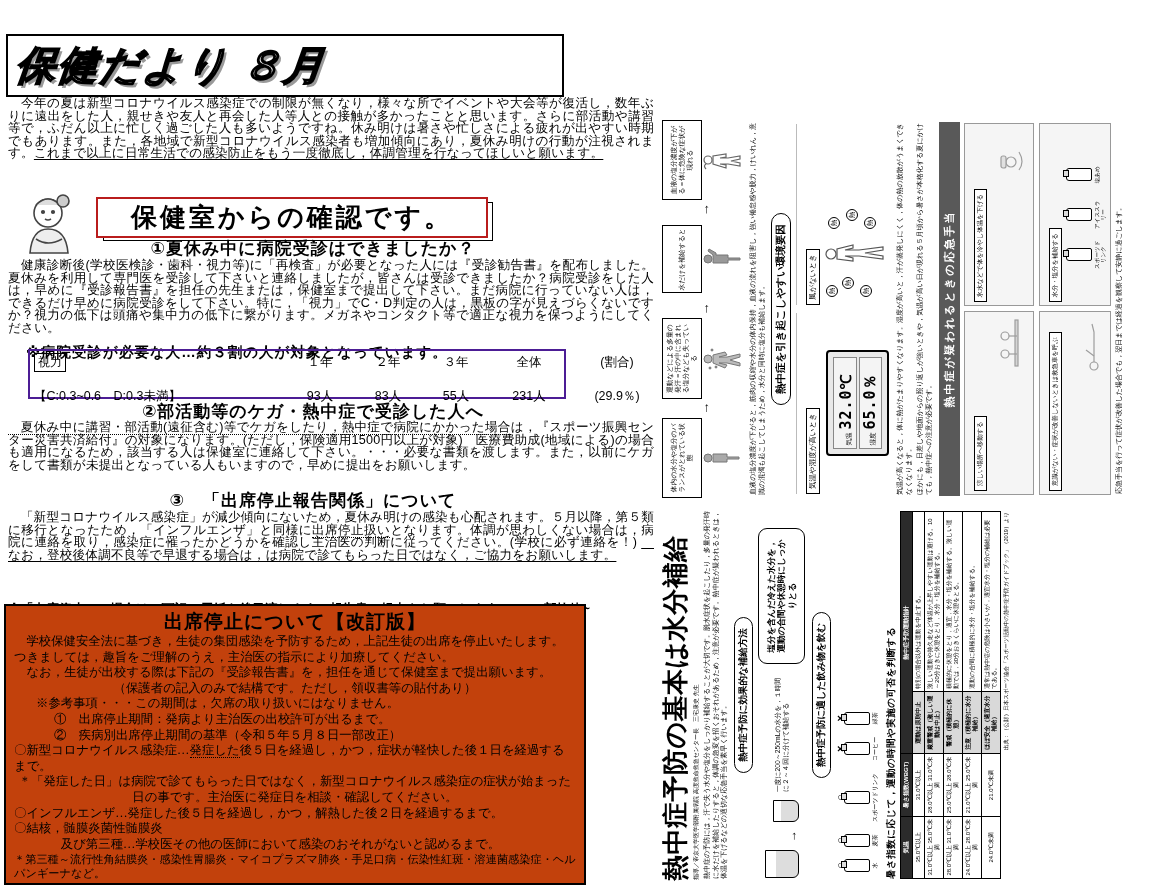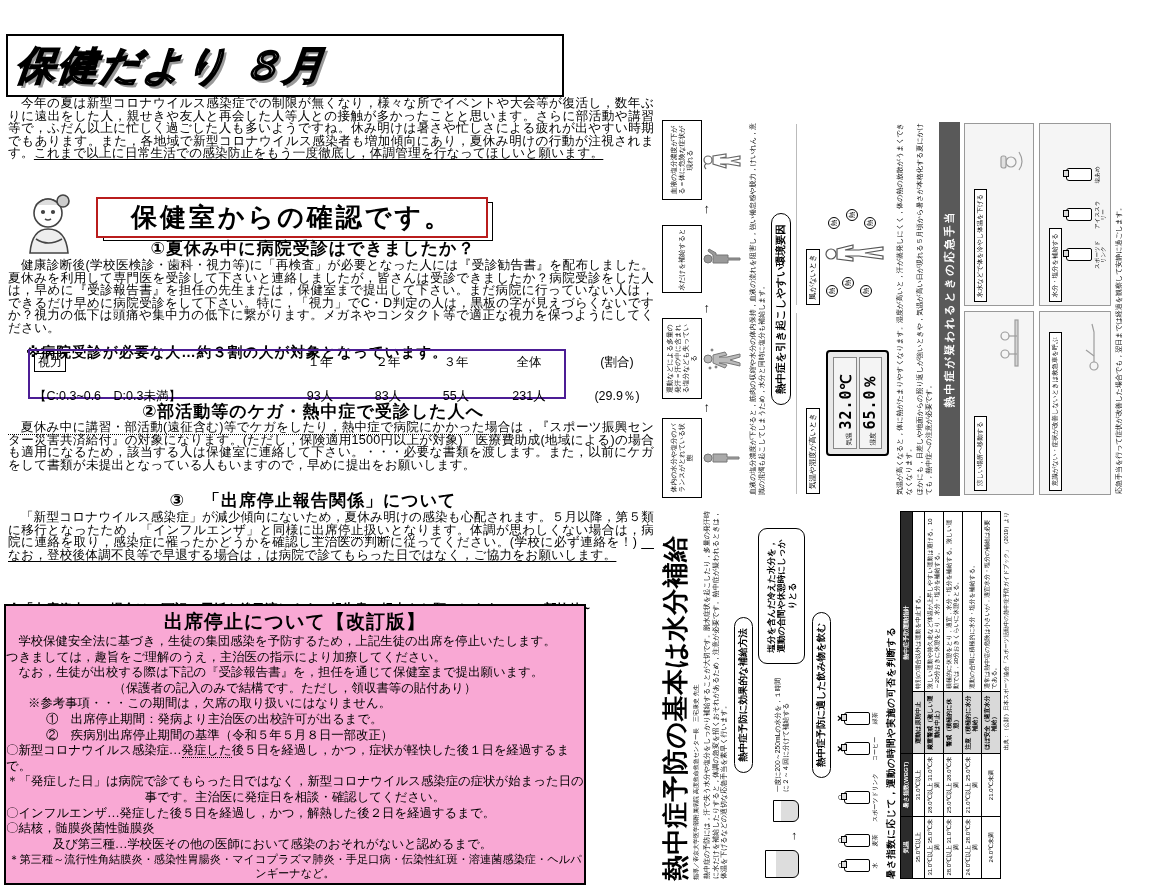--- a/index.html
+++ b/index.html
@@ -35,27 +35,27 @@
   .vision .vlabel{display:inline-block;border:1px solid #000;padding:0 3px;font-size:12px;}
   .vision .vc{text-align:center;}
 
   .sec2-h{top:400px;}
   .sec2-body{left:8px;top:421px;width:646px;}
   .sec3-h{top:489px;}
   .sec3-body{left:8px;top:511px;width:646px;}
   .sec3-note{left:8px;top:601px;width:646px;font-size:12.8px;font-weight:600;}
 
   
-  .susp{left:4px;top:604px;width:582px;height:281px;border:2px solid #000;background:#f9a8d4;
-    font-family:"Liberation Serif","DejaVu Serif",serif;font-size:12.4px;line-height:15.6px;padding:3px 0;box-sizing:border-box;}
+  .susp{left:4px;top:604px;width:582px;height:281px;border:2px solid #000;background:#c2410c;
+    font-family:"Liberation Serif","DejaVu Serif",serif;font-size:12.4px;line-height:15.6px;padding:3px 8px;box-sizing:border-box;}
   .susp .t{text-align:center;font-size:19px;font-weight:bold;line-height:25px;letter-spacing:1px;}
   .susp .c{text-align:center;}
   .susp .i1{padding-left:22px;}
   .susp .i2{padding-left:40px;}
-  .susp .small{font-size:11.2px;line-height:14px;text-align:center;}
+  .susp .small{font-size:11.2px;line-height:14px;}
 
   
   .poster{overflow:visible;}
   .rot{position:absolute;left:0;transform-origin:0 0;transform:rotate(-90deg);background:#fff;}
   .poster-top{left:658px;top:116px;width:498px;height:386px;}
   .poster-top .rot{top:386px;width:386px;height:498px;}
   .poster-bottom{left:655px;top:504px;width:501px;height:382px;}
   .poster-bottom .rot{top:382px;width:382px;height:501px;}
 
   

